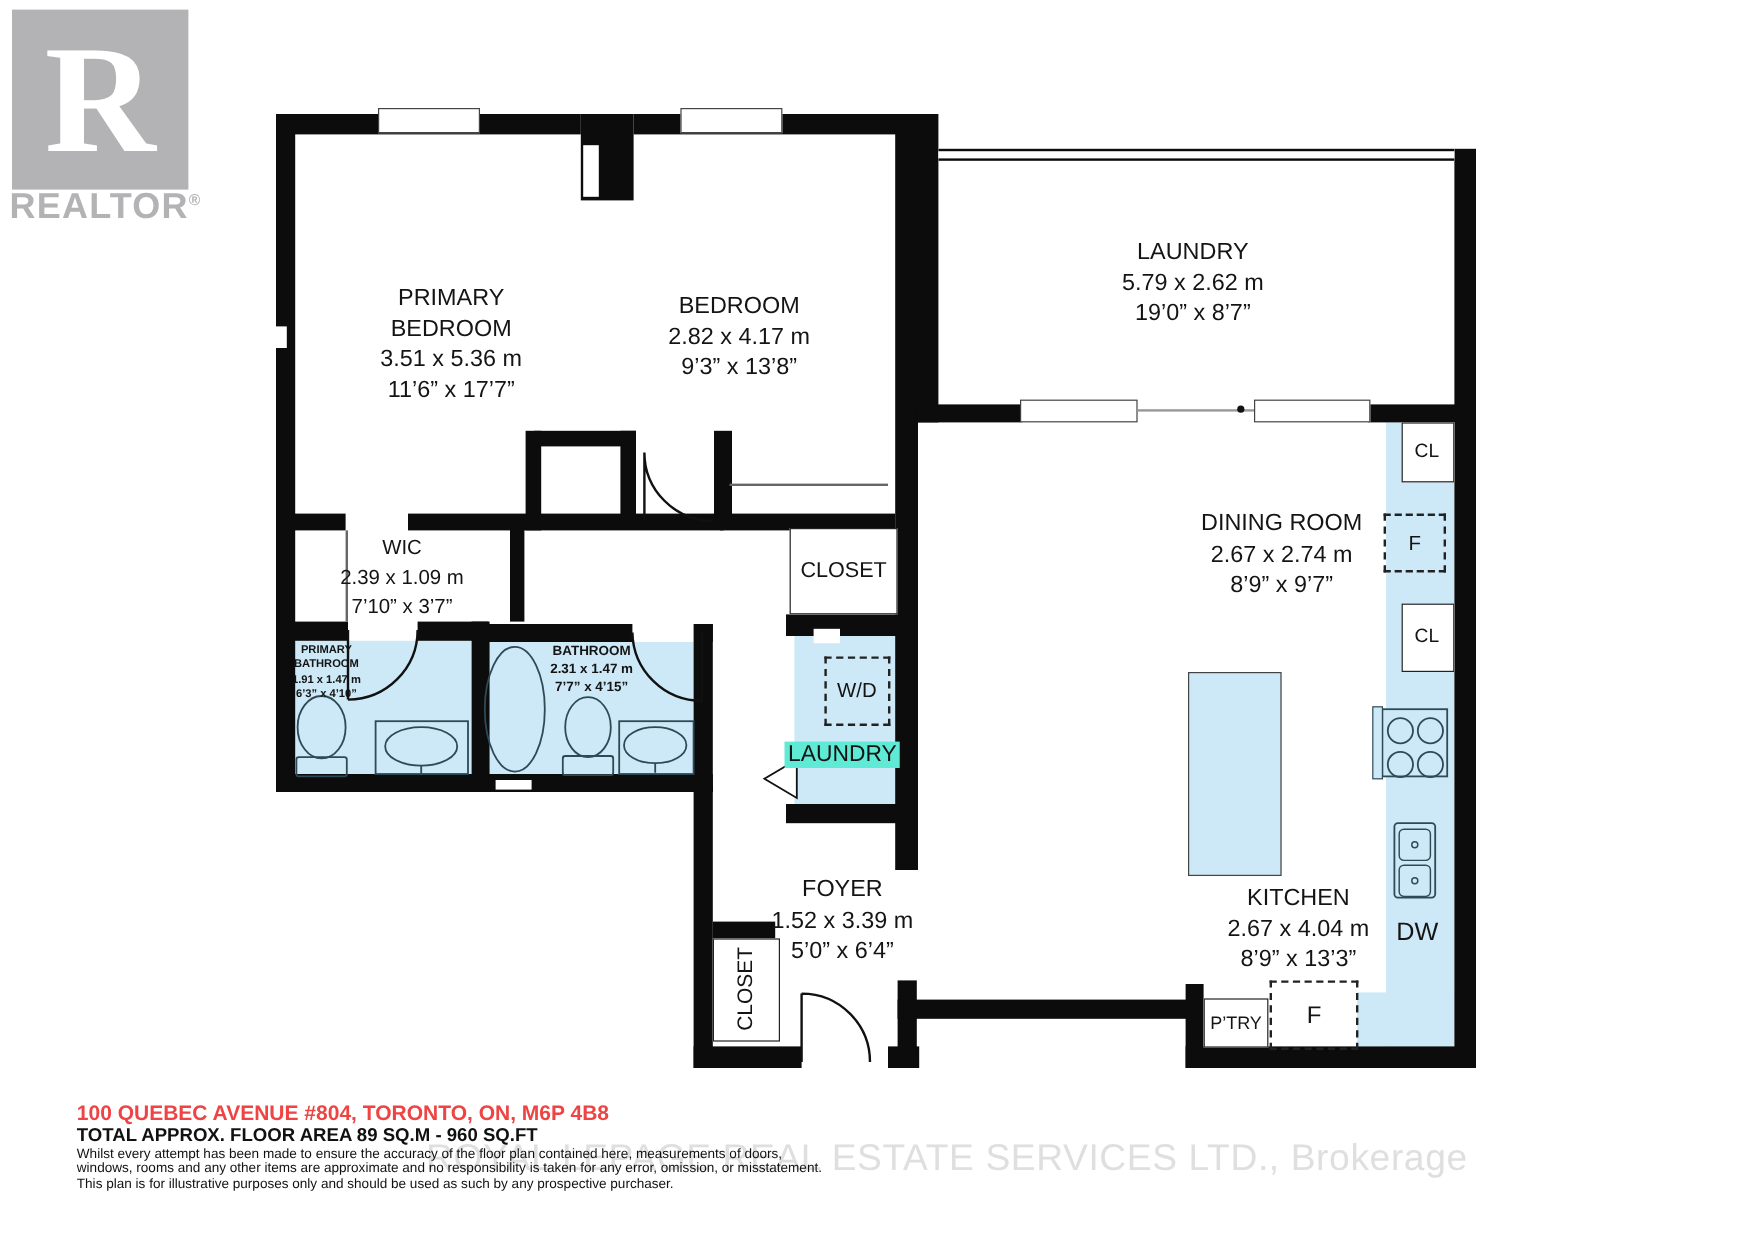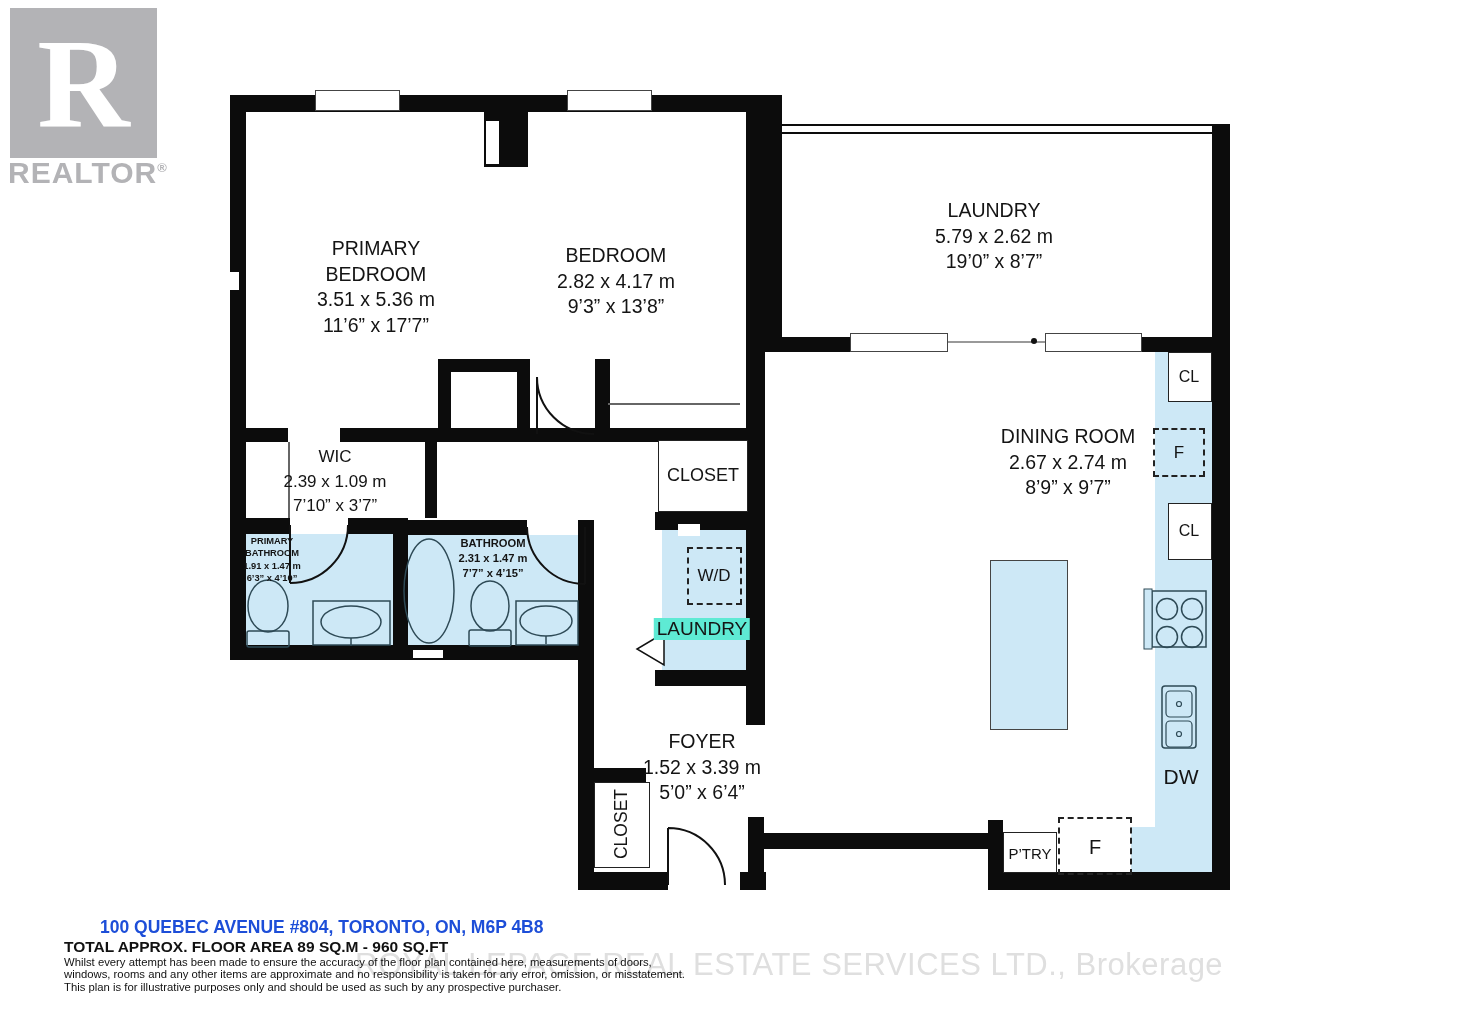--- a/index.html
+++ b/index.html
@@ -29,21 +29,21 @@
   .laundry-bg{background:#5eead4;padding:0 3px;}
   .vert{transform:translate(-50%,-50%) rotate(-90deg);}
   svg.overlay{position:absolute;left:0;top:0;z-index:5;}
   
   #logo-box{position:absolute;left:10px;top:8px;width:147px;height:150px;background:#b3b3b6;display:flex;align-items:center;justify-content:center;}
   #logo-letter{color:#ffffff;font-family:"Liberation Serif",serif;font-weight:bold;font-size:128px;line-height:1;}
   #logo-text{position:absolute;left:8px;top:156px;font-size:30px;letter-spacing:1px;color:#b3b3b6;font-weight:bold;}
   #logo-text sup{font-size:13px;}
   
   #watermark{position:absolute;left:355px;top:947px;font-size:31px;color:#dfdfdf;letter-spacing:0.5px;white-space:nowrap;z-index:1;}
-  #addr{position:absolute;left:64px;top:917px;font-size:17.5px;font-weight:bold;color:#1d4ed8;z-index:2;margin-left:36px;}
+  #addr{position:absolute;left:64px;top:917px;font-size:17.5px;font-weight:bold;color:#ef4444;z-index:2;}
   #area{position:absolute;left:64px;top:938px;font-size:15.5px;font-weight:bold;color:#111;z-index:2;}
   #disc{position:absolute;left:64px;top:956px;font-size:11.3px;line-height:12.4px;color:#111;z-index:2;}
   #disc span{display:block;}
 </style>
 </head>
 <body>
 
 <div id="canvas">
 
   <div id="logo-box">
@@ -165,20 +165,25 @@
   <div class="rl main" style="left:994px;top:198px;z-index:6">
     <span>LAUNDRY</span>
     <span>5.79 x 2.62 m</span>
     <span>19’0” x 8’7”</span>
   </div>
   <div class="rl main" style="left:1068px;top:424px;z-index:6">
     <span>DINING ROOM</span>
     <span>2.67 x 2.74 m</span>
     <span>8’9” x 9’7”</span>
   </div>
+  <div class="rl main" style="left:1082px;top:736px;z-index:6">
+    <span>KITCHEN</span>
+    <span>2.67 x 4.04 m</span>
+    <span>8’9” x 13’3”</span>
+  </div>
   <div class="rl main" style="left:702px;top:729px;z-index:6">
     <span>FOYER</span>
     <span>1.52 x 3.39 m</span>
     <span>5’0” x 6’4”</span>
   </div>
   <div class="rl wicl" style="left:335px;top:445px;z-index:6">
     <span>WIC</span>
     <span>2.39 x 1.09 m</span>
     <span>7’10” x 3’7”</span>
   </div>

